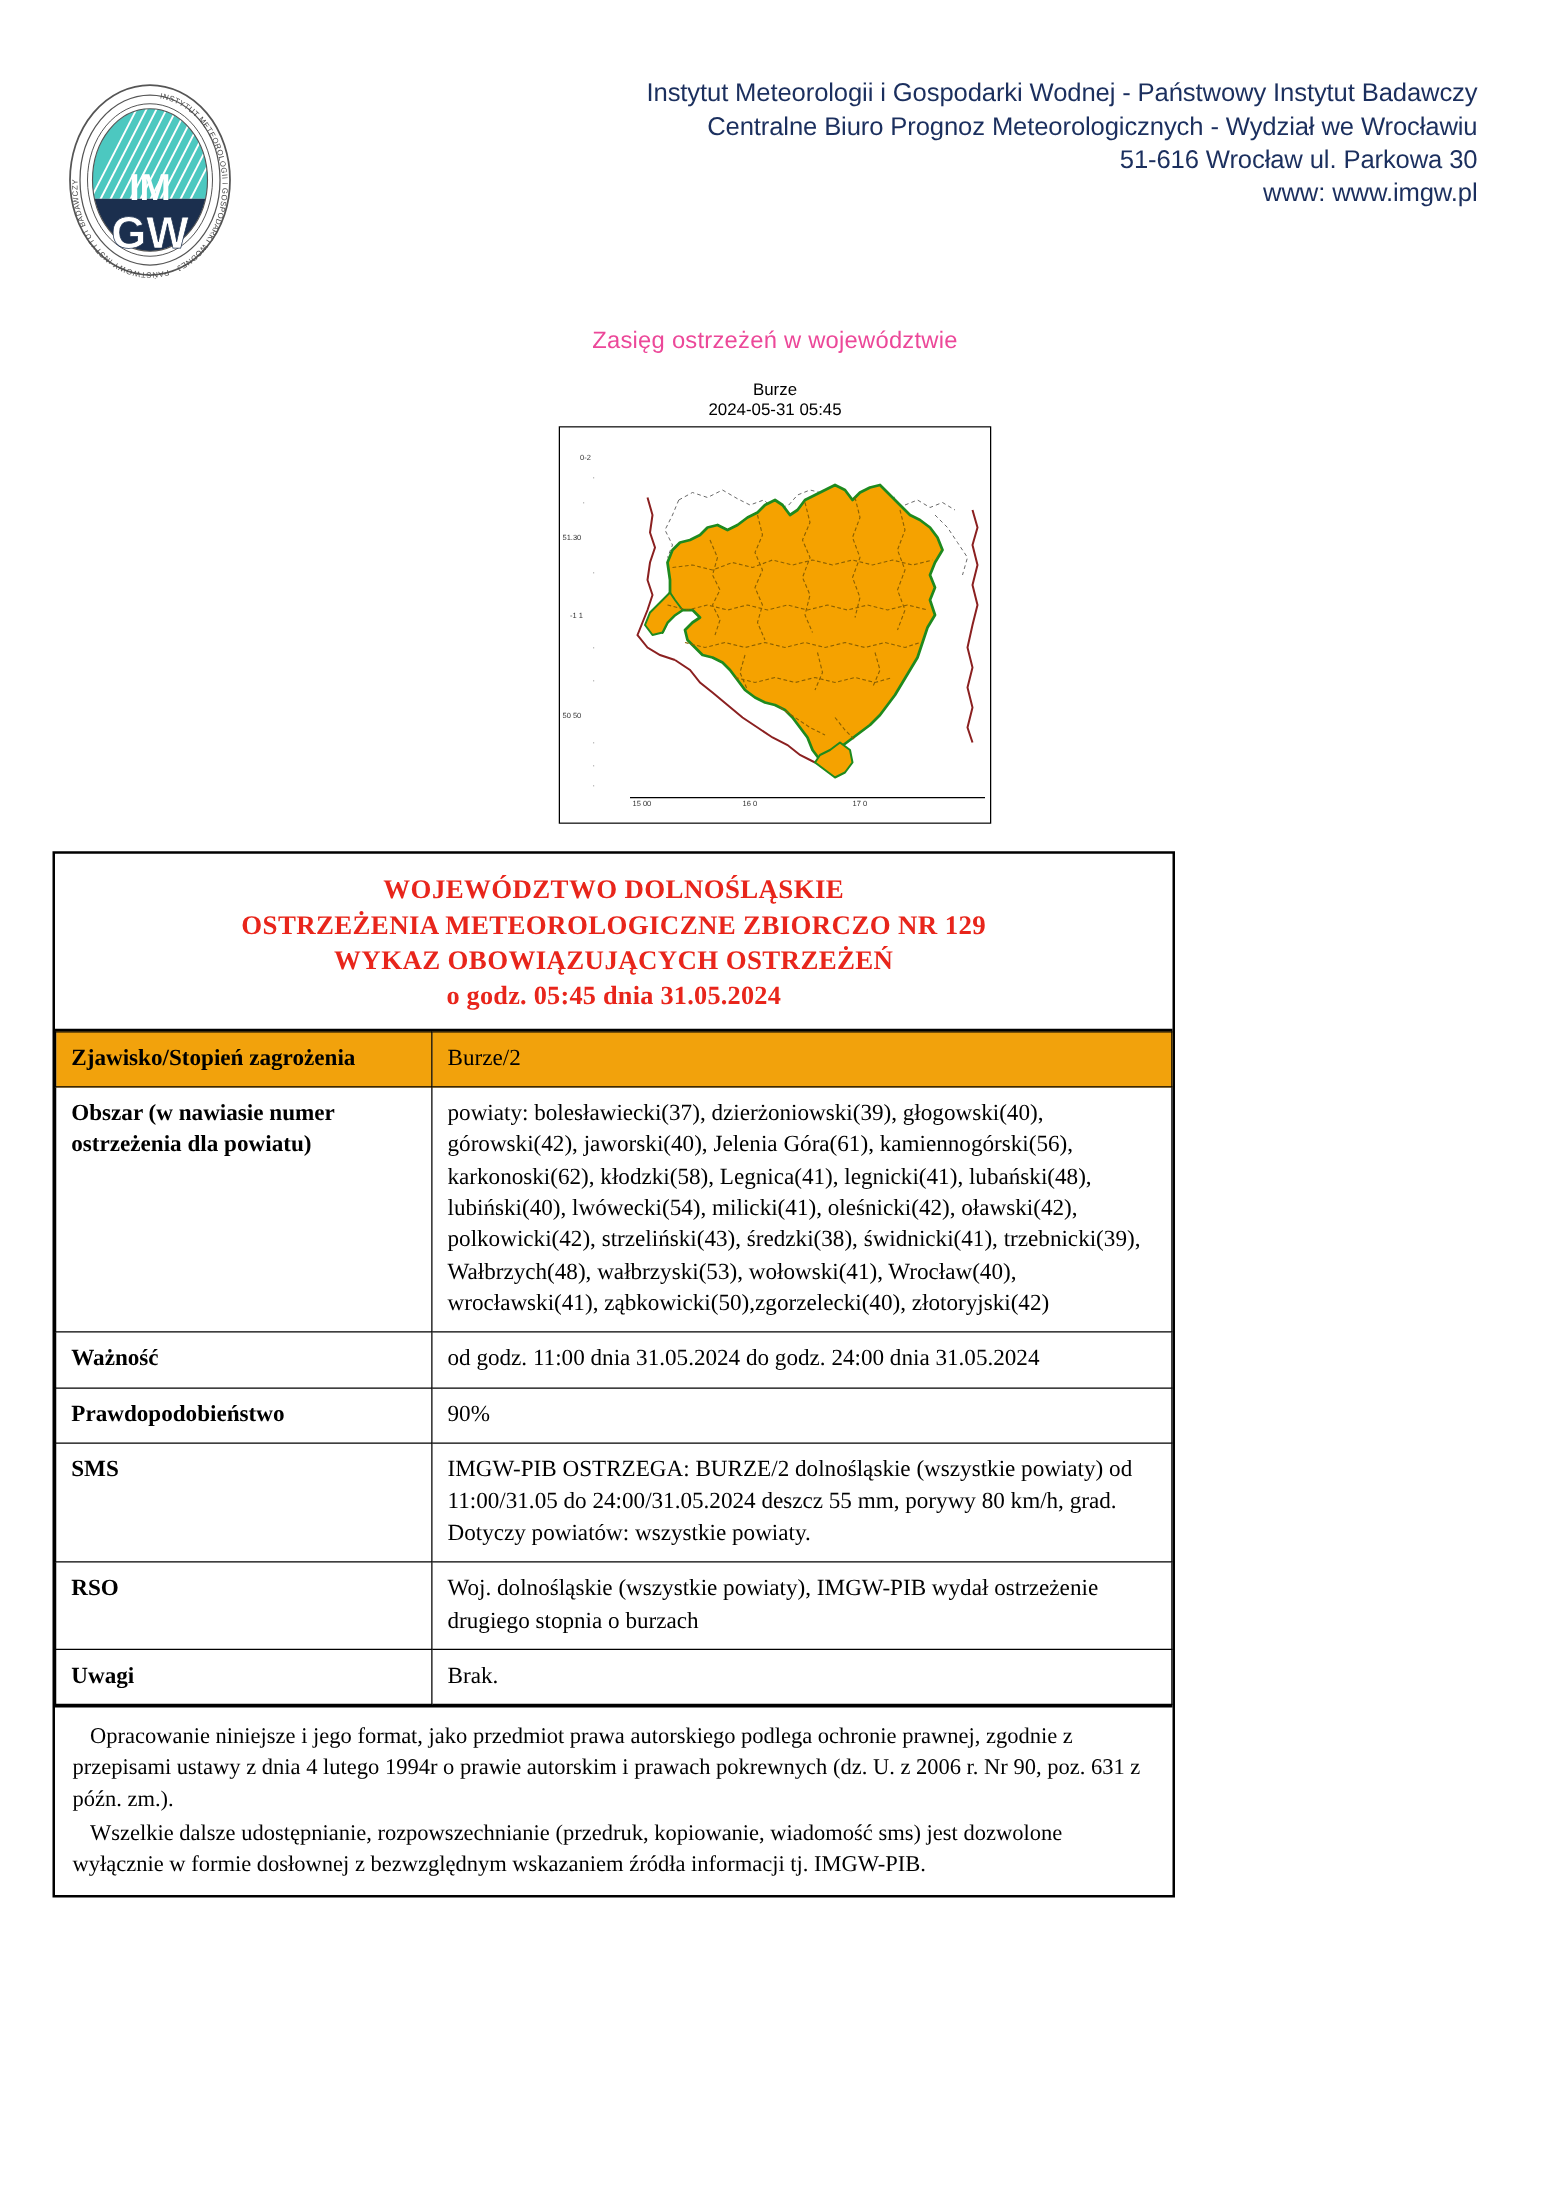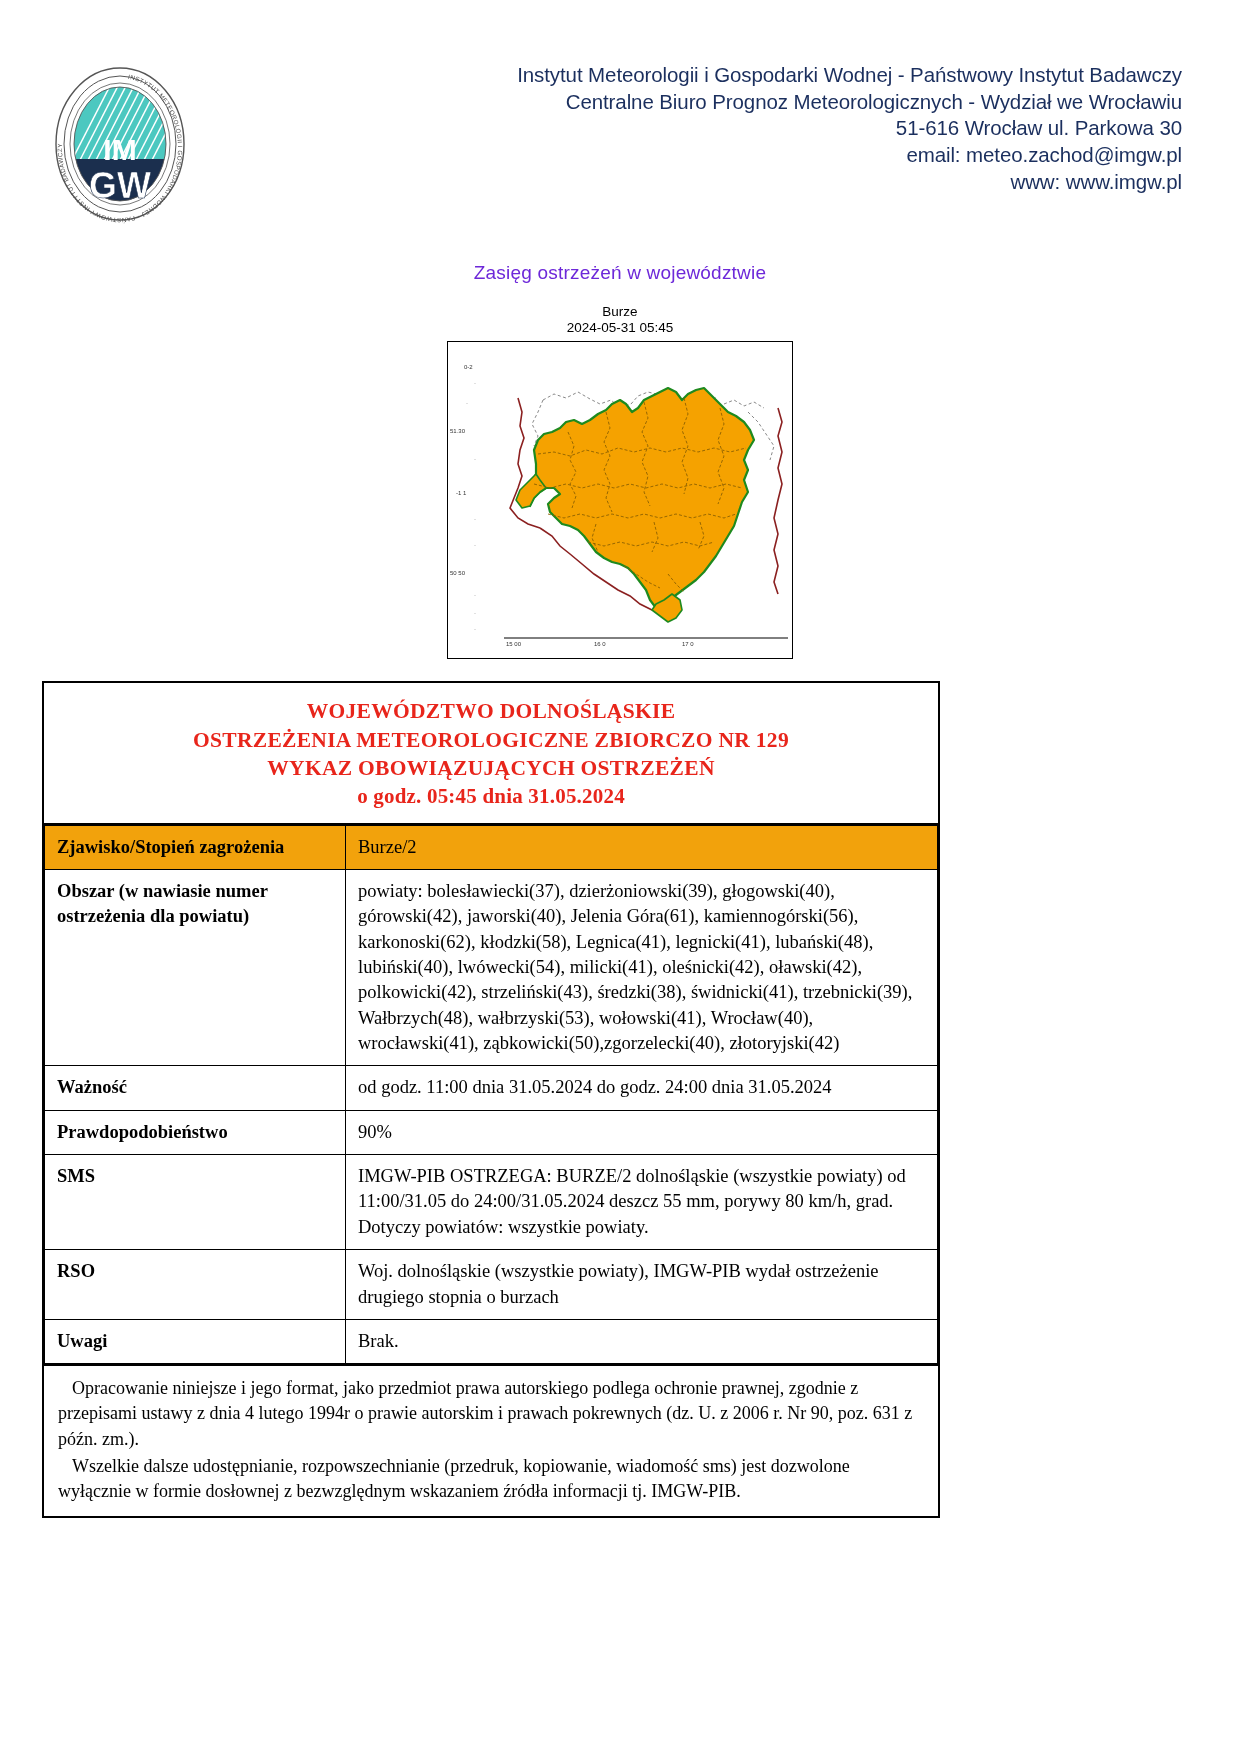--- a/index.html
+++ b/index.html
@@ -62,21 +62,21 @@
   .map-section {
     position: absolute;
     top: 262px;
     left: 0;
     width: 1240px;
   }
   .map-caption {
     text-align: center;
     font-family: "Liberation Sans", sans-serif;
     font-size: 19px;
-    color: #6d28d9;
+    color: #ec4899;
     letter-spacing: 0.2px;
   }
   .map-wrap {
     position: relative;
     width: 346px;
     margin: 20px auto 0 auto;
   }
   .map-title {
     text-align: center;
     font-family: "Liberation Sans", sans-serif;
@@ -198,21 +198,20 @@
         <text font-family="Liberation Sans, sans-serif" font-size="6.2" fill="#4a4a4a" letter-spacing="0.4">
           <textPath href="#ringpath" startOffset="2%">INSTYTUT METEOROLOGII I GOSPODARKI WODNEJ · PAŃSTWOWY INSTYTUT BADAWCZY</textPath>
         </text>
       </svg>
     </div>
 
     <div class="header-text">
       <div class="line">Instytut Meteorologii i Gospodarki Wodnej - Państwowy Instytut Badawczy</div>
       <div class="line bold">Centralne Biuro Prognoz Meteorologicznych - Wydział we Wrocławiu</div>
       <div class="line">51-616 Wrocław ul. Parkowa 30</div>
-      <div class="line">email: meteo.zachod@imgw.pl</div>
       <div class="line">www: www.imgw.pl</div>
     </div>
   </div>
 
   <div class="map-section">
     <div class="map-caption">Zasięg ostrzeżeń  w województwie</div>
 
     <div class="map-wrap">
       <div class="map-title">
         <div>Burze</div>

